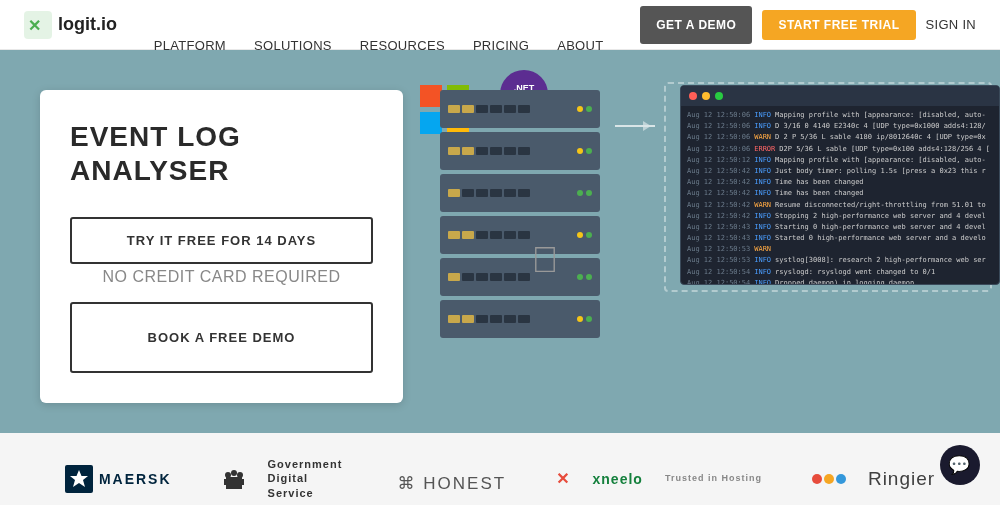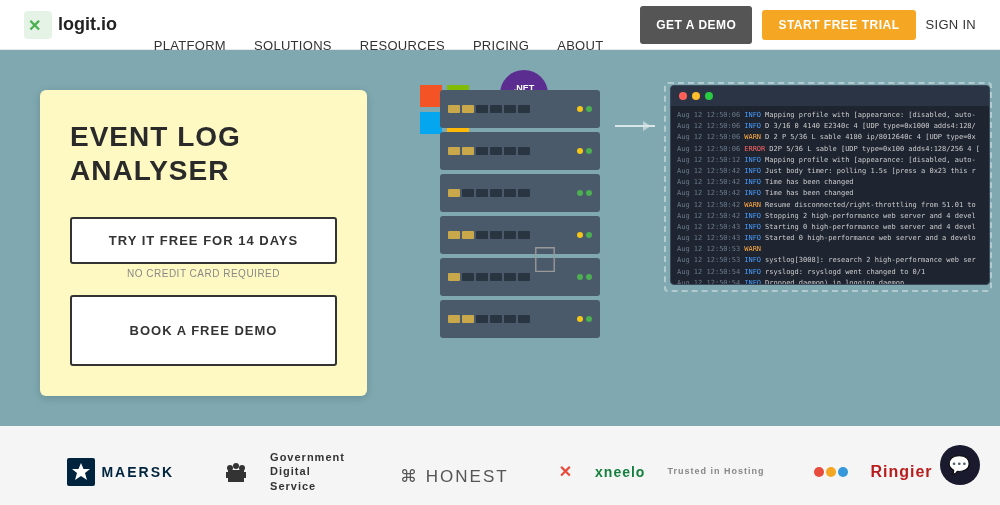--- a/index.html
+++ b/index.html
@@ -73,24 +73,24 @@
     
     .hero {
       background: #7fa8b0;
       padding: 40px 40px 30px;
       min-height: 290px;
       position: relative;
       display: flex;
       align-items: flex-start;
     }
     .hero-left {
-      background: #fef9c3;
+      background: #ffffff;
       border-radius: 6px;
       padding: 30px 30px 30px 30px;
-      width: 327px;
+      width: 363px;
       min-height: 240px;
       position: relative;
       z-index: 2;
       box-shadow: 0 2px 8px rgba(0,0,0,0.15);
     }
     .hero-title {
       font-size: 28px;
       font-weight: 800;
       color: #2a2a2a;
       line-height: 1.2;
@@ -106,21 +106,21 @@
       border: 2px solid #333;
       border-radius: 3px;
       font-size: 13px;
       font-weight: 700;
       cursor: pointer;
       letter-spacing: 1px;
       text-align: center;
       margin-bottom: 4px;
     }
     .btn-trial-sub {
-      font-size: 10px;
+      font-size: 16px;
       color: #888;
       text-align: center;
       letter-spacing: 0.5px;
       margin-bottom: 16px;
       font-weight: 400;
     }
     .btn-demo-main {
       display: block;
       width: 100%;
       padding: 26px;
@@ -232,21 +232,21 @@
       display: flex;
       align-items: center;
       justify-content: center;
       color: #888;
       font-size: 40px;
     }
 
     
     .log-viewer {
       position: absolute;
-      right: 10px;
+      right: 0;
       top: 15px;
       width: 320px;
       height: 200px;
       background: #1e2430;
       border-radius: 4px;
       overflow: hidden;
       border: 1px solid #3a4a5a;
     }
     .log-header {
       background: #2a3444;
@@ -646,21 +646,21 @@
       <span style="font-size:14px;font-weight:700;color:#15803d;">xneelo</span>
       <span style="font-size:9px;color:#888;display:block;line-height:1;">Trusted in Hosting</span>
     </div>
 
     <div class="logo-item">
       <div class="ringier-dots">
         <div class="rdot rdot-red"></div>
         <div class="rdot rdot-yellow"></div>
         <div class="rdot rdot-blue"></div>
       </div>
-      <span style="font-size:16px;font-weight:700;color:#b91c1c;letter-spacing:1px;">Ringier</span>
+      <span style="font-size:19px;font-weight:400;color:#404040;letter-spacing:1px;">Ringier</span>
     </div>
   </div>
 
   <p class="trusted-text">TRUSTED BY THOUSANDS</p>
 </section>
 
 <div class="chat-widget">
   <span>💬</span>
 </div>
 

